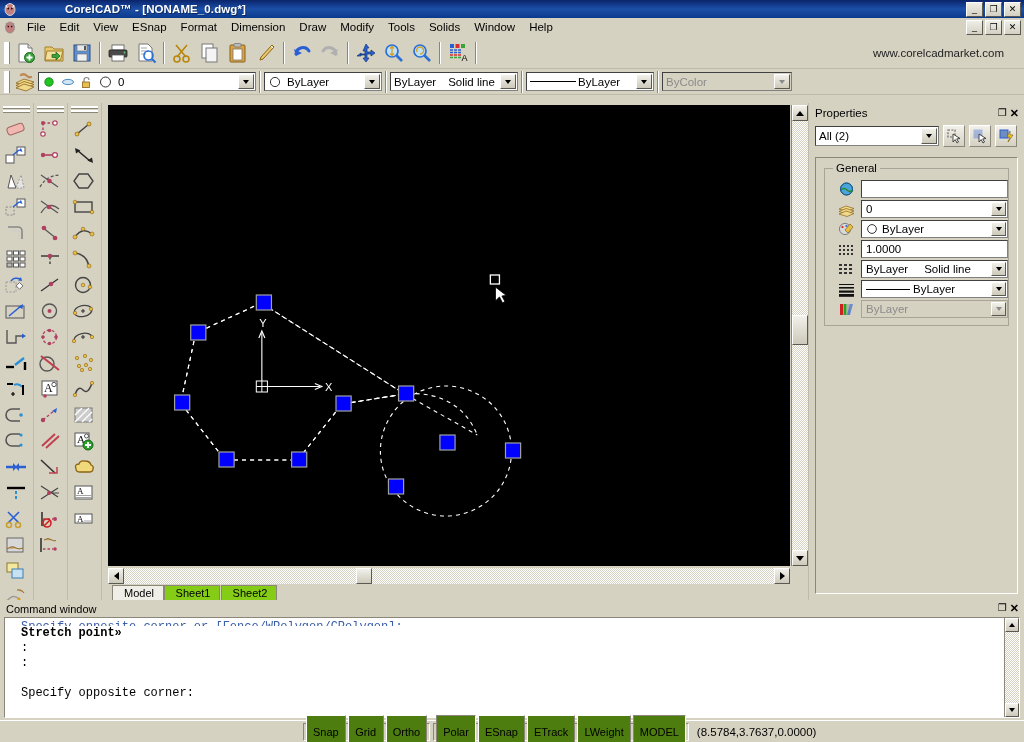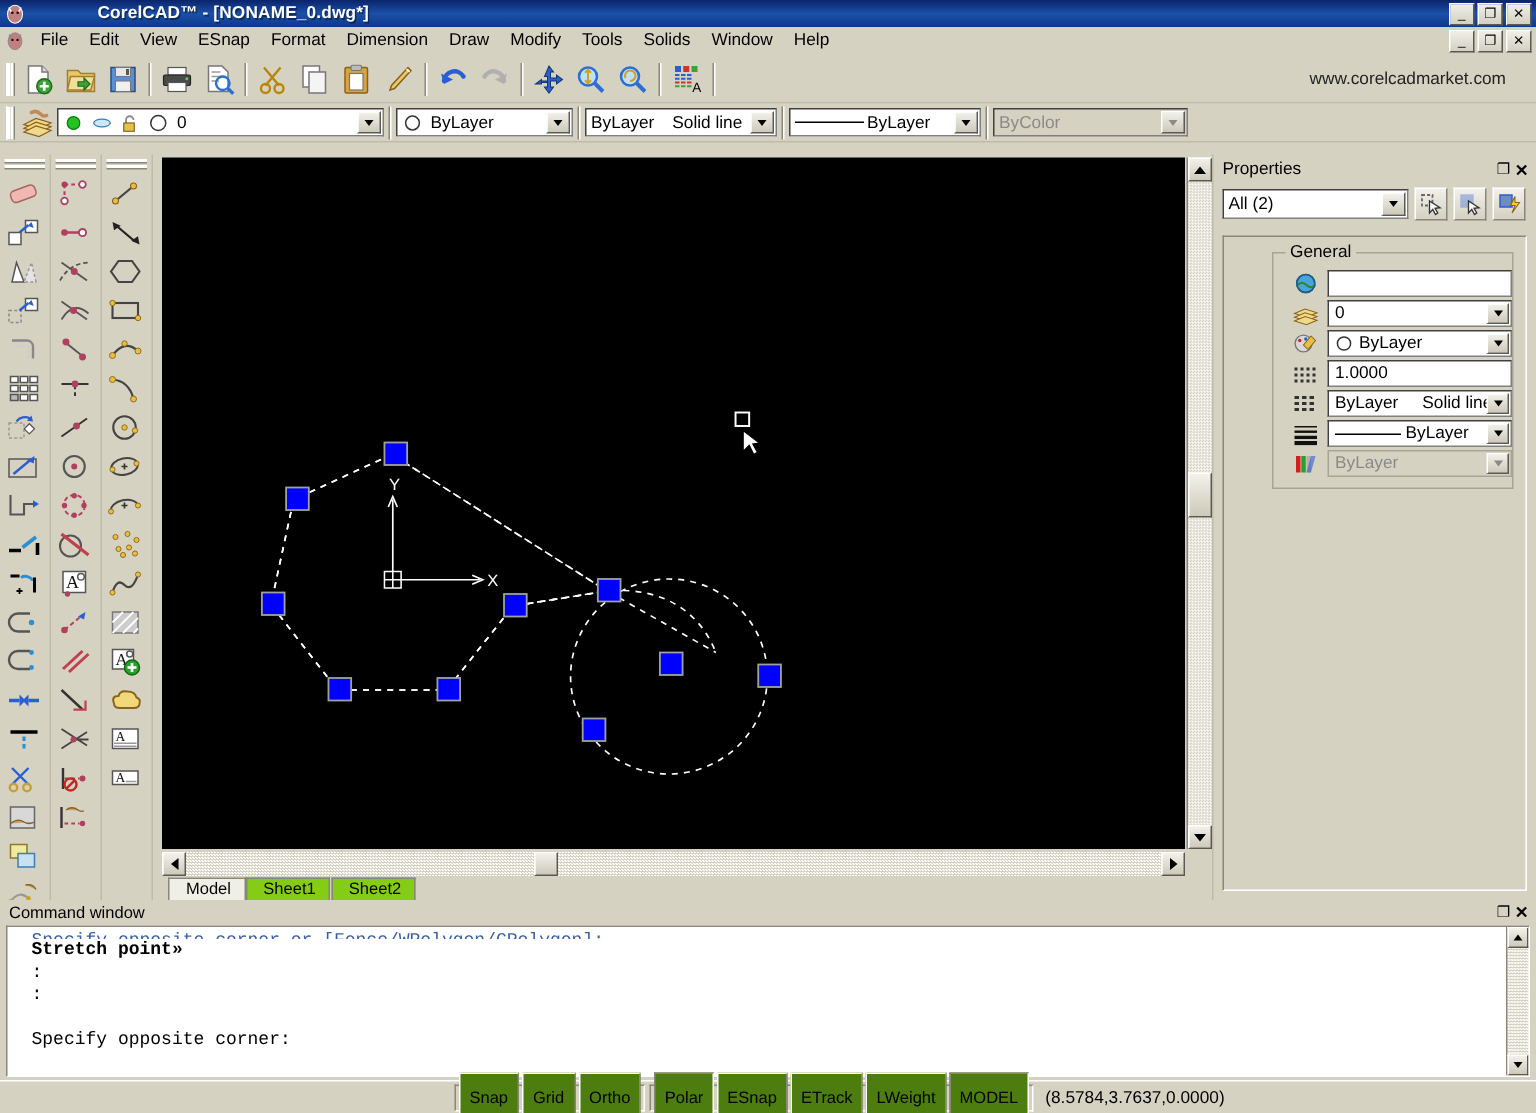--- a/index.html
+++ b/index.html
@@ -177,21 +177,21 @@
     border:1px solid #fff; border-right-color:#8a867a; border-bottom-color:#8a867a;
     display:flex; align-items:center; justify-content:center;
   }
   .sunken {
     position:absolute; left:0; right:0; top:32px; bottom:0;
     border:1px solid #8a867a; border-right-color:#fff; border-bottom-color:#fff;
     background:#d6d2c2;
   }
   .grpbox {
     position:absolute; left:8px; right:8px; top:10px; height:158px;
-    border:1px solid #a8a498; border-top-color:#a8a498;margin-left:24px;
+    border:1px solid #a8a498; border-top-color:#a8a498;
   }
   .grplbl {
     position:absolute; left:8px; top:-7px; background:#d6d2c2; padding:0 3px;
     font-size:11.5px; color:#000;
   }
   .prow { display:flex; align-items:center; height:20px; margin:0 0 0 0; padding-left:10px; }
   .pico { width:22px; height:18px; display:flex; align-items:center; justify-content:center; margin-right:4px; }
   .pfield {
     flex:1; height:18px; background:#fff; border:1px solid #808080;
     border-top-color:#404040; border-left-color:#404040;

